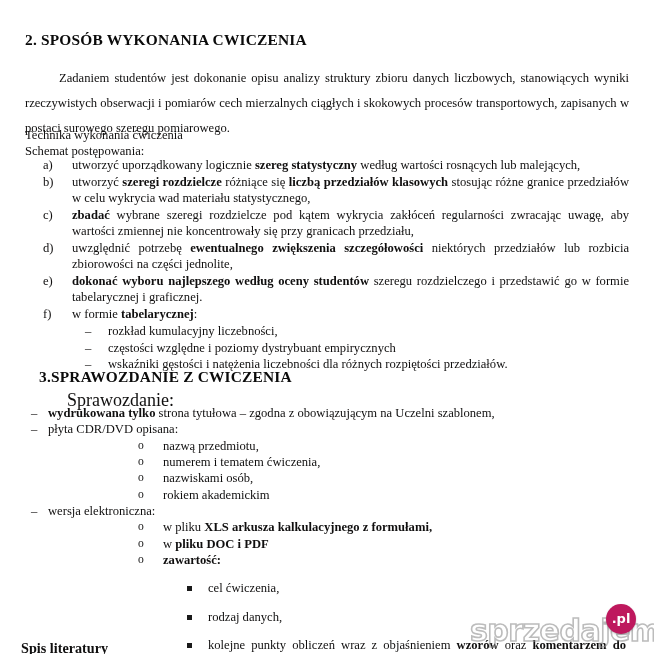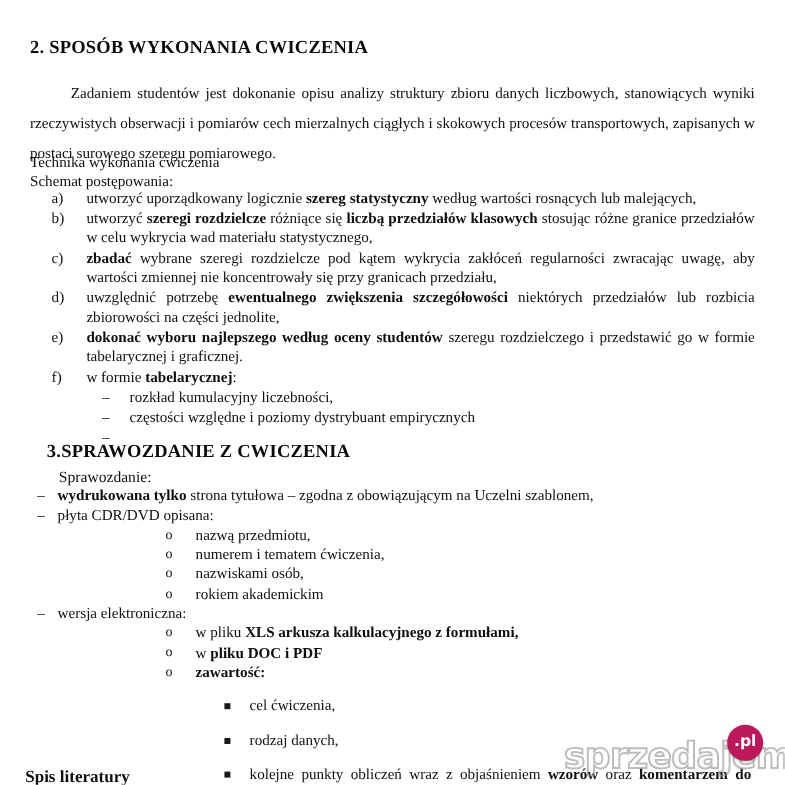--- a/index.html
+++ b/index.html
@@ -109,23 +109,23 @@
   .li-dash > .marker {
     position: absolute;
     left: 85px;
     top: 0;
     width: 16px;
   }
 
   
   .sprawozdanie-label {
     position: absolute;
-    left: 49px;
+    left: 67px;
     top: 390px;
-    font-size: 13px;
+    font-size: 18px;
   }
   .dash-top {
     position: absolute;
     left: 0;
     top: 405px;
     width: 654px;
     font-size: 12.6px;
     line-height: 16.4px;
   }
   .li-dash2 {
@@ -239,21 +239,21 @@
         <div class="li-letter"><span class="marker">a)</span><span>utworzyć uporządkowany logicznie </span><b>szereg statystyczny</b><span> według wartości rosnących lub malejących,</span></div>
         <div class="li-letter"><span class="marker">b)</span><span>utworzyć </span><b>szeregi rozdzielcze</b><span> różniące się </span><b>liczbą przedziałów klasowych</b><span> stosując różne granice przedziałów w celu wykrycia wad materiału statystycznego,</span></div>
         <div class="li-letter"><span class="marker">c)</span><b>zbadać</b><span> wybrane szeregi rozdzielcze pod kątem wykrycia zakłóceń regularności zwracając uwagę, aby wartości zmiennej nie koncentrowały się przy granicach przedziału,</span></div>
         <div class="li-letter"><span class="marker">d)</span><span>uwzględnić potrzebę </span><b>ewentualnego zwiększenia szczegółowości</b><span> niektórych przedziałów lub rozbicia zbiorowości na części jednolite,</span></div>
         <div class="li-letter"><span class="marker">e)</span><b>dokonać wyboru najlepszego według oceny studentów</b><span> szeregu rozdzielczego i przedstawić go w formie tabelarycznej i graficznej.</span></div>
         <div class="li-letter"><span class="marker">f)</span><span>w formie </span><b>tabelarycznej</b><span>:</span></div>
       </div>
     <div class="dash-list">
         <div class="li-dash"><span class="marker">–</span><span>rozkład kumulacyjny liczebności,</span></div>
         <div class="li-dash"><span class="marker">–</span><span>częstości względne i poziomy dystrybuant empirycznych</span></div>
-        <div class="li-dash"><span class="marker">–</span></div>
+        <div class="li-dash"><span class="marker">–</span><span>wskaźniki gęstości i natężenia liczebności dla różnych rozpiętości przedziałów.</span></div>
       </div>
   </div>
 
   <div class="h-section h3">
     <span class="num">3.</span><span>SPRAWOZDANIE Z CWICZENIA</span>
   </div>
 
   <div class="sprawozdanie-label">Sprawozdanie:</div>
 
   <div class="dash-top">

